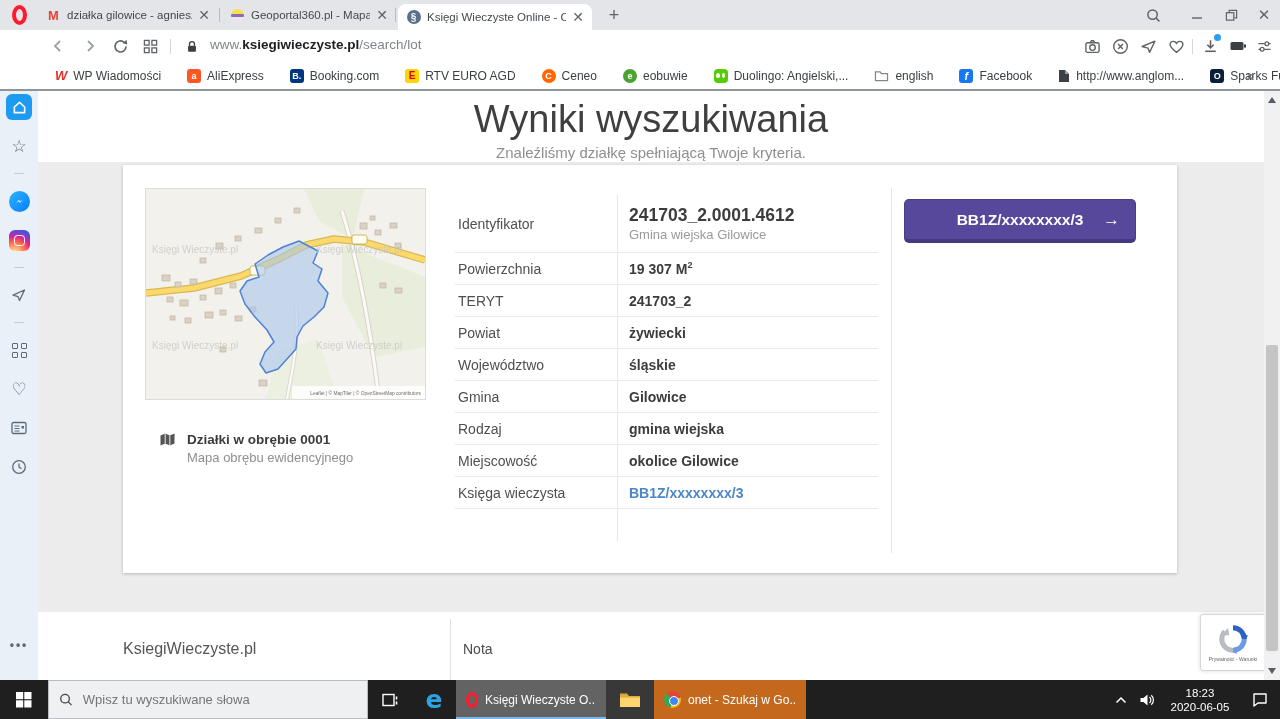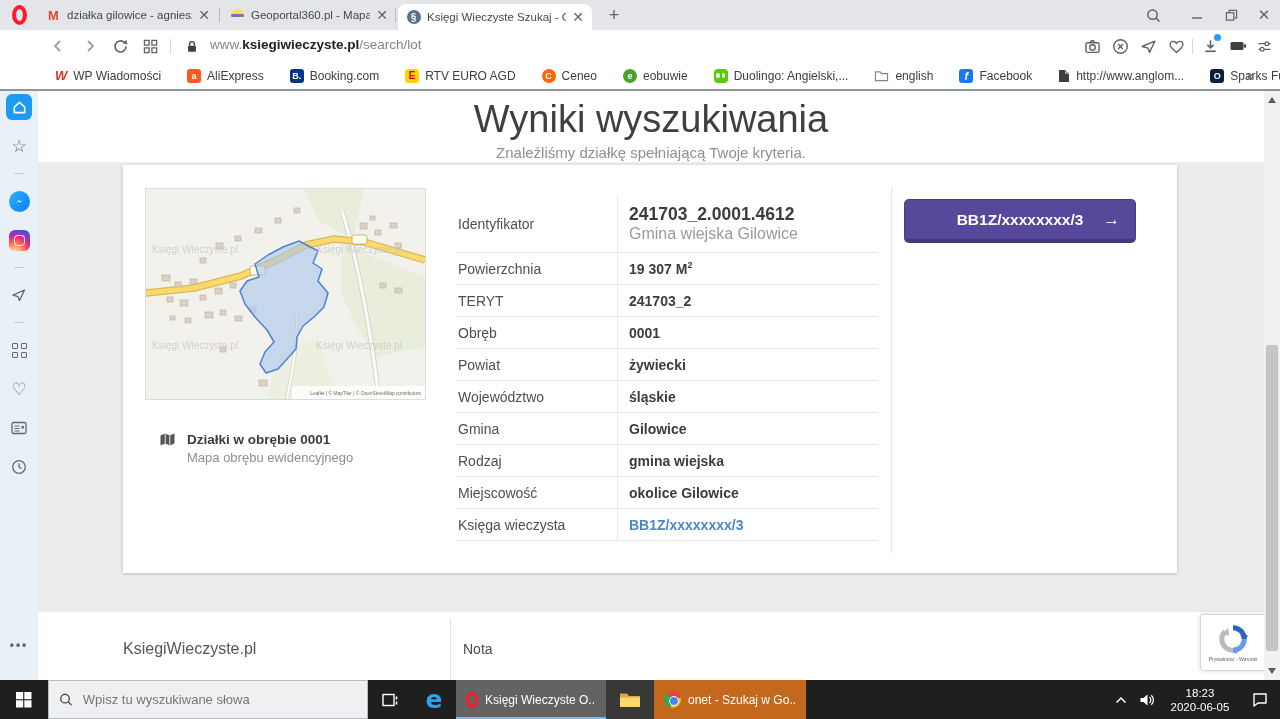--- a/index.html
+++ b/index.html
@@ -62,21 +62,21 @@
 .licon{width:18px;margin-right:10px;padding-top:2px;flex:0 0 auto}
 .ltitle{font-size:13.5px;font-weight:bold;color:#3c3c3c}
 .lsub{font-size:13px;color:#8f8f8f;margin-top:2px}
 .table{position:absolute;left:332px;top:30px;width:423px}
 .colline{position:absolute;left:162px;top:0;width:1px;height:346px;background:#e9e9e9}
 .row{display:flex;align-items:center;height:32px;border-bottom:1px solid #e9e9e9}
 .row.first{height:58px}
 .rlabel{width:162px;padding-left:3px;font-size:14px;color:#4f4f4f;flex:0 0 auto}
 .rvalue{padding-left:12px;font-size:14px;font-weight:bold;color:#3c3c3c}
 .rbig{font-size:17.5px}
-.rsub{font-size:16px;color:#9a9a9a;font-weight:normal;margin-top:2px}
+.rsub{font-size:13px;color:#9a9a9a;font-weight:normal;margin-top:2px}
 .rlink{color:#4a86c8}
 .cardvline{position:absolute;left:768px;top:23px;width:1px;height:365px;background:#e5e5e5}
 .cta{position:absolute;left:781px;top:34px;width:232px;height:44px;background:#57489b;border:1px solid #4a3d85;border-bottom:4px solid #453a7d;border-radius:5px;color:#fff;display:flex;align-items:center;justify-content:center;font-size:15.5px;font-weight:bold;cursor:pointer}
 .cta .arrow{position:absolute;right:15px;font-size:17px}
 .pfooter{position:absolute;left:0;top:521px;width:100%;height:68px;background:#fff}
 .fbrand{position:absolute;left:85px;top:28px;font-size:16px;color:#565656}
 .fline{position:absolute;left:412px;top:7px;width:1px;height:61px;background:#e2e2e2}
 .fnota{position:absolute;left:425px;top:29px;font-size:14px;color:#4a4a4a}
 .recaptcha{position:absolute;left:1162px;top:523px;width:66px;height:57px;background:#fff;border:1px solid #d7d7d7;border-radius:3px;box-shadow:0 0 4px rgba(0,0,0,.15);display:flex;flex-direction:column;align-items:center;justify-content:center}
 .recap-txt{font-size:5px;color:#666;margin-top:2px}
@@ -130,21 +130,21 @@
         </span>
       <span class="ttitle">Geoportal360.pl - Mapa In</span>
       <span class="tclose">✕</span>
     </div>
     <div class="tabsep" style="left:395px"></div>
 
     <div class="tab tab3">
       <span class="ticon">
           <i style="width:14px;height:14px;border-radius:50%;background:#5a6f8a;color:#fff;font-size:10px;font-weight:bold;display:flex;align-items:center;justify-content:center;font-style:normal">§</i>
         </span>
-      <span class="ttitle">Księgi Wieczyste Szukaj - C</span>
+      <span class="ttitle">Księgi Wieczyste Online - C</span>
       <span class="tclose">✕</span>
     </div>
 
     <div class="newtab">+</div>
 
     <div class="winctl" style="left:1136px;width:34px">
       <svg width="15" height="15" viewBox="0 0 16 16">
           <circle cx="7" cy="7" r="5" fill="none" stroke="#5f6368" stroke-width="1.6"></circle>
           <path d="M10.8 10.8 L14.3 14.3" stroke="#5f6368" stroke-width="1.6"></path>
         </svg>
@@ -446,24 +446,20 @@
         </div>
         <div class="row">
           <span class="rlabel">Powierzchnia</span>
           <span class="rvalue"><span>19 307 M</span><sup style="font-size:9px">2</sup></span>
         </div>
         <div class="row">
           <span class="rlabel">TERYT</span>
           <span class="rvalue">241703_2</span>
         </div>
         <div class="row">
-          <span class="rlabel">Obręb</span>
-          <span class="rvalue">0001</span>
-        </div>
-        <div class="row">
           <span class="rlabel">Powiat</span>
           <span class="rvalue">żywiecki</span>
         </div>
         <div class="row">
           <span class="rlabel">Województwo</span>
           <span class="rvalue">śląskie</span>
         </div>
         <div class="row">
           <span class="rlabel">Gmina</span>
           <span class="rvalue">Gilowice</span>

